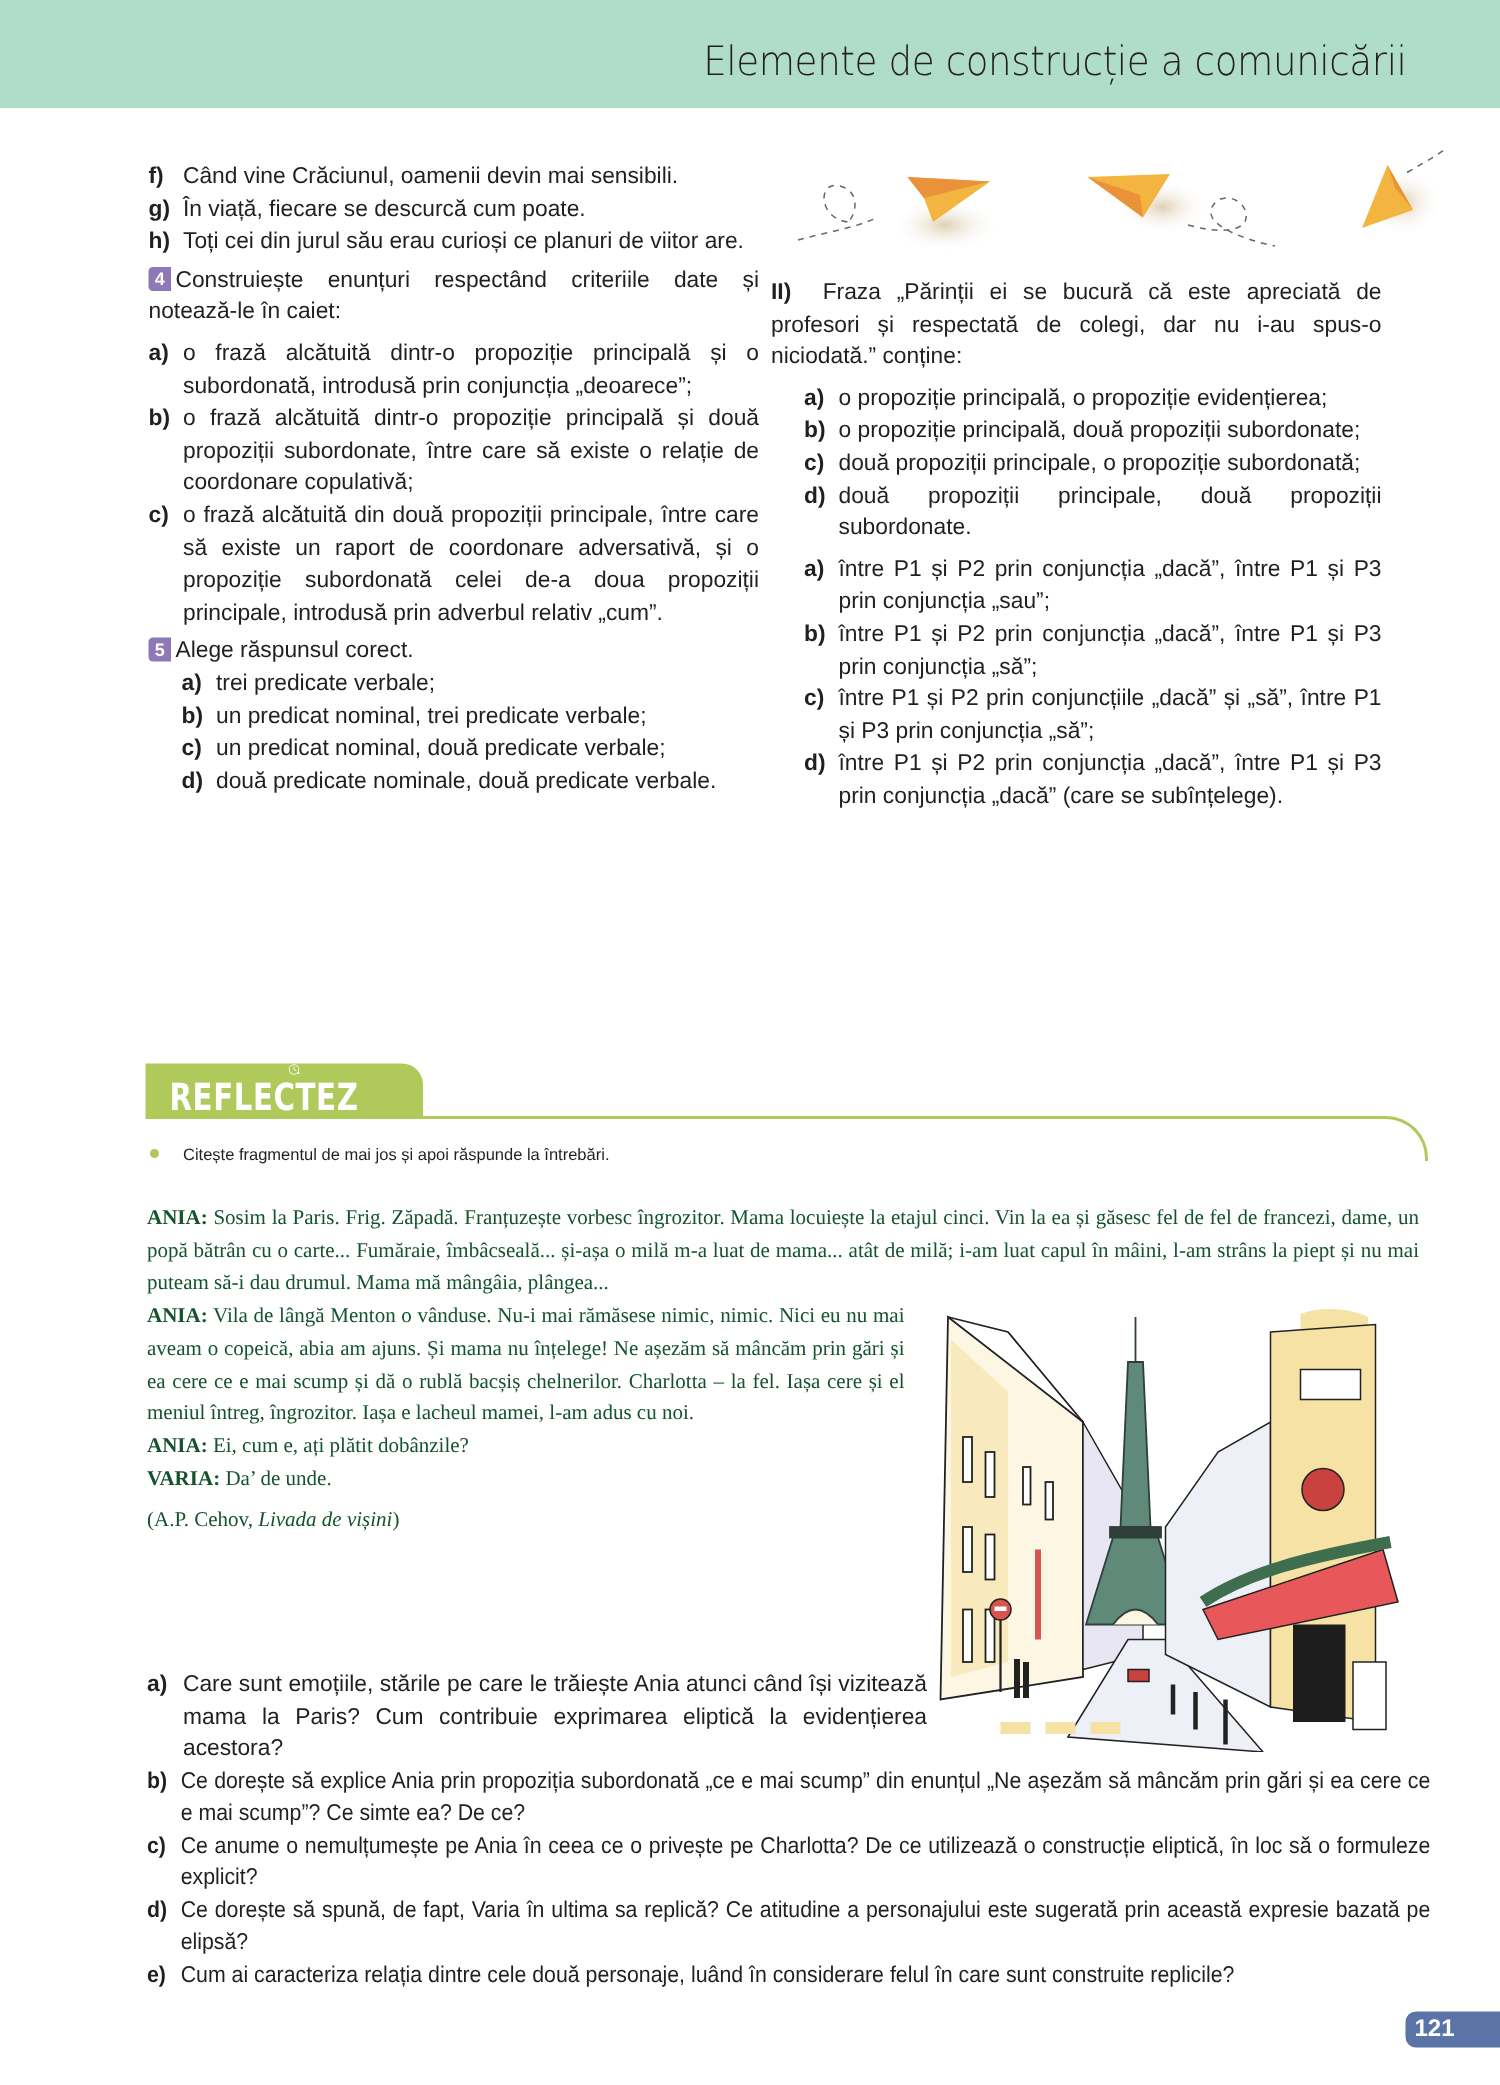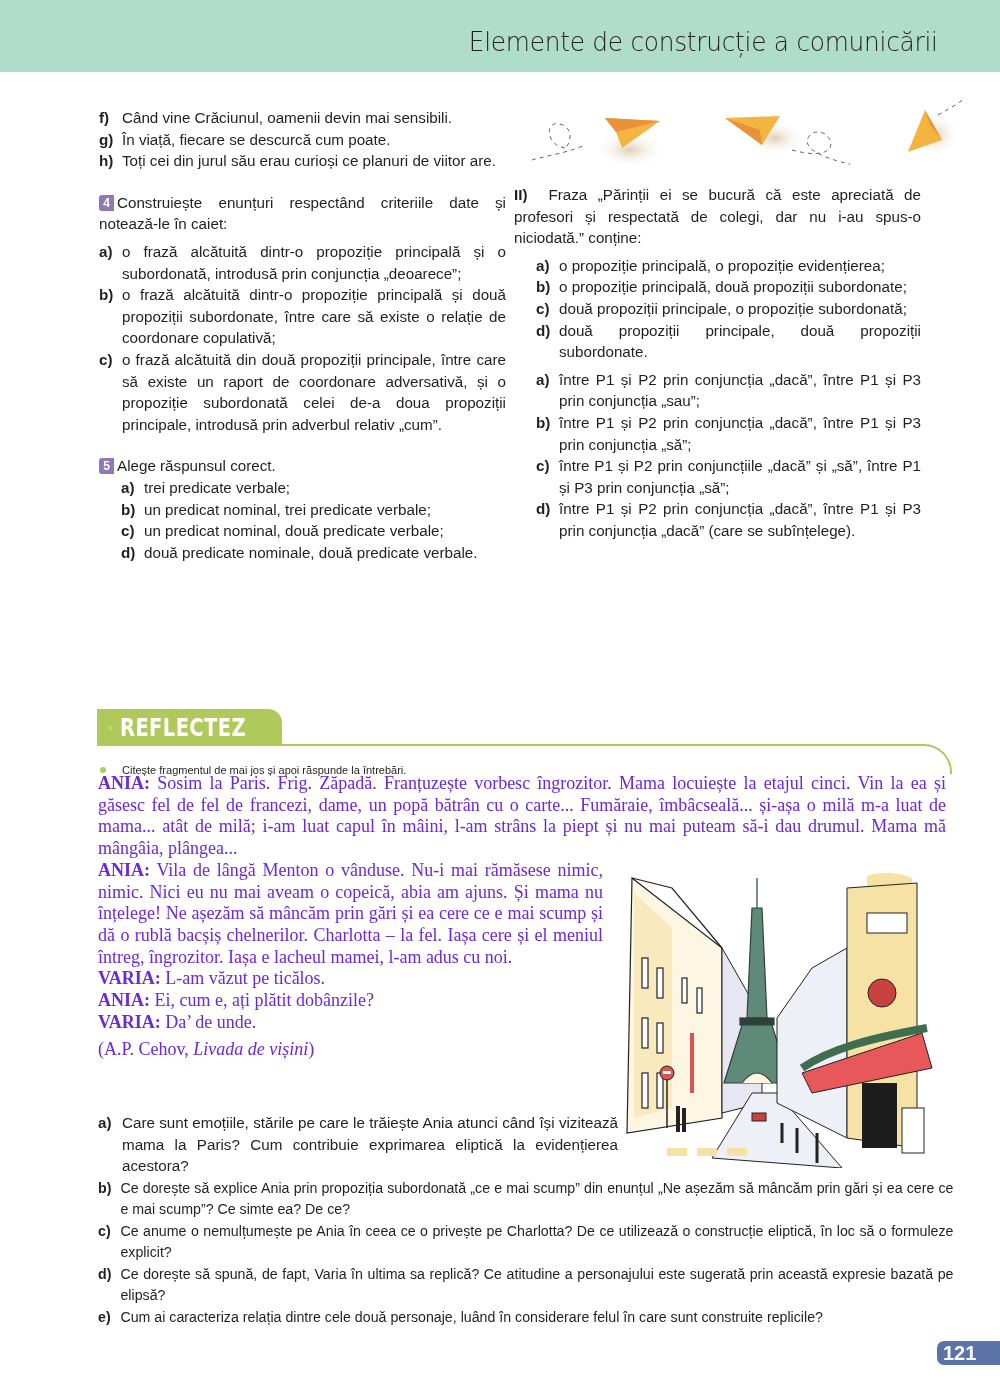--- a/index.html
+++ b/index.html
@@ -11,49 +11,49 @@
 
   .col { position: absolute; font-size: 15.2px; line-height: 21.6px; }
   .col-left { left: 99px; top: 107px; width: 407px; }
   .col-right { left: 514px; top: 184px; width: 407px; }
 
   .item { display: flex; text-align: justify; }
   .item .lbl { font-weight: bold; width: 23px; flex: none; }
   .item .txt { flex: 1; text-align: justify; }
   .sub { padding-left: 22px; }
 
-  .task { margin-top: 20px; text-align: justify; }
+  .task { margin-top: 4px; text-align: justify; }
   .badge { display: inline-block; background: #8e79b6; color: #fff; font-weight: bold; font-size: 12px; line-height: 16px; width: 15px; text-align: center; border-radius: 3px 0 0 3px; margin-right: 3px; vertical-align: 1px; }
   .q-head { margin-top: 6px; text-align: justify; }
   .q-head b { font-weight: bold; }
   .gap6 { margin-top: 6px; }
 
   .planes { position: absolute; left: 530px; top: 100px; width: 440px; height: 72px; }
 
-  .reflect-tab { position: absolute; left: 97px; top: 709px; width: 185px; height: 37px; background: #afc95a; border-radius: 0 14px 0 0; display: flex; align-items: center; }
+  .reflect-tab { position: absolute; left: 97px; top: 709px; width: 185px; height: 37px; background: #afc95a; border-radius: 0 14px 0 0; display: flex; align-items: center; flex-direction: column; }
   .reflect-tab .rt-icon { margin-left: 12px; width: 26px; height: 26px; }
   .reflect-tab .rt-label { color: #fff; font-size: 25px; font-weight: bold; margin-left: 8px; letter-spacing: 0.5px; transform: scaleX(0.78); transform-origin: left center; font-family: "DejaVu Sans", sans-serif; }
   .reflect-line { position: absolute; left: 97px; top: 744px; width: 855px; height: 30px; border-top: 2px solid #afc95a; border-right: 2px solid #afc95a; border-radius: 0 28px 0 0; }
   .reflect-instr { position: absolute; left: 98px; top: 760px; font-size: 11px; line-height: 21px; }
   .reflect-instr .dot { display: inline-block; width: 6px; height: 6px; background: #afc95a; border-radius: 50%; margin: 0 16px 2px 2px; vertical-align: middle; }
 
-  .dialogue { position: absolute; left: 98px; top: 773px; width: 848px; font-family: "Liberation Serif", serif; font-size: 18px; line-height: 21.7px; color: #6d28d9; }
+  .dialogue { position: absolute; left: 98px; top: 802px; width: 848px; font-family: "Liberation Serif", serif; font-size: 14px; line-height: 21.7px; color: #14532d; }
   .dialogue .line { text-align: justify; }
   .dialogue .line.narrow { width: 505px; }
   .dialogue b { font-weight: bold; }
   .dialogue .ref { width: 505px; text-align: left; margin-top: 6px; }
 
   .illus { position: absolute; left: 612px; top: 868px; width: 345px; height: 300px; }
 
   .questions { position: absolute; left: 98px; top: 1112px; font-size: 15.2px; line-height: 21.5px; }
   .questions .item .lbl { width: 24px; }
   .questions .q-narrow { width: 520px; }
   .questions .cond { transform: scaleX(0.935); transform-origin: left center; width: 915px; }
 
-  .page-num { position: absolute; left: 937px; top: 1341px; width: 63px; height: 24px; background: #5b74a8; border-radius: 7px 0 0 7px; color: #fff; font-weight: bold; font-size: 20px; line-height: 24px; padding-left: 6px; }
+  .page-num { position: absolute; left: 937px; top: 1341px; width: 63px; height: 24px; background: #5b74a8; border-radius: 7px 0 0 7px; color: #fff; font-weight: bold; font-size: 16px; line-height: 24px; padding-left: 6px; }
 </style>
 </head>
 <body>
 
 <div class="header-band"></div>
 <div class="header-title">Elemente de construcție a comunicării</div>
 
 <div class="col col-left">
   <div class="item">
       <span class="lbl">f)</span>
@@ -172,21 +172,20 @@
     <path d="M13 7 L13 13 L17 15" fill="none" stroke="#fff" stroke-width="2" stroke-linecap="round"></path>
     <path d="M20 20 L24 22 L22 17" fill="none" stroke="#fff" stroke-width="2"></path>
   </svg>
   <span class="rt-label">REFLECTEZ</span>
 </div>
 <div class="reflect-instr"><span class="dot"></span><span>Citește fragmentul de mai jos și apoi răspunde la întrebări.</span></div>
 
 <div class="dialogue">
   <div class="line"><b>ANIA:</b><span> Sosim la Paris. Frig. Zăpadă. Franțuzește vorbesc îngrozitor. Mama locuiește la etajul cinci. Vin la ea și găsesc fel de fel de francezi, dame, un popă bătrân cu o carte... Fumăraie, îmbâcseală... și-așa o milă m-a luat de mama... atât de milă; i-am luat capul în mâini, l-am strâns la piept și nu mai puteam să-i dau drumul. Mama mă mângâia, plângea...</span></div>
   <div class="line narrow"><b>ANIA:</b><span> Vila de lângă Menton o vânduse. Nu-i mai rămăsese nimic, nimic. Nici eu nu mai aveam o copeică, abia am ajuns. Și mama nu înțelege! Ne așezăm să mâncăm prin gări și ea cere ce e mai scump și dă o rublă bacșiș chelnerilor. Charlotta – la fel. Iașa cere și el meniul întreg, îngrozitor. Iașa e lacheul mamei, l-am adus cu noi.</span></div>
-  <div class="line narrow"><b>VARIA:</b><span> L-am văzut pe ticălos.</span></div>
   <div class="line narrow"><b>ANIA:</b><span> Ei, cum e, ați plătit dobânzile?</span></div>
   <div class="line narrow"><b>VARIA:</b><span> Da’ de unde.</span></div>
   <div class="ref"><span>(A.P. Cehov, </span><i>Livada de vișini</i><span>)</span></div>
 </div>
 
 <svg class="illus" viewBox="0 0 345 300">
 
   <path d="M255 8 C 270 2, 290 5, 300 10 L 300 60 L 255 60 Z" fill="#f6e2a4"></path>
 
   <path d="M20 10 L 110 80 L 110 250 L 15 265 Z" fill="#fdf6e3" stroke="#222" stroke-width="1.2"></path>

